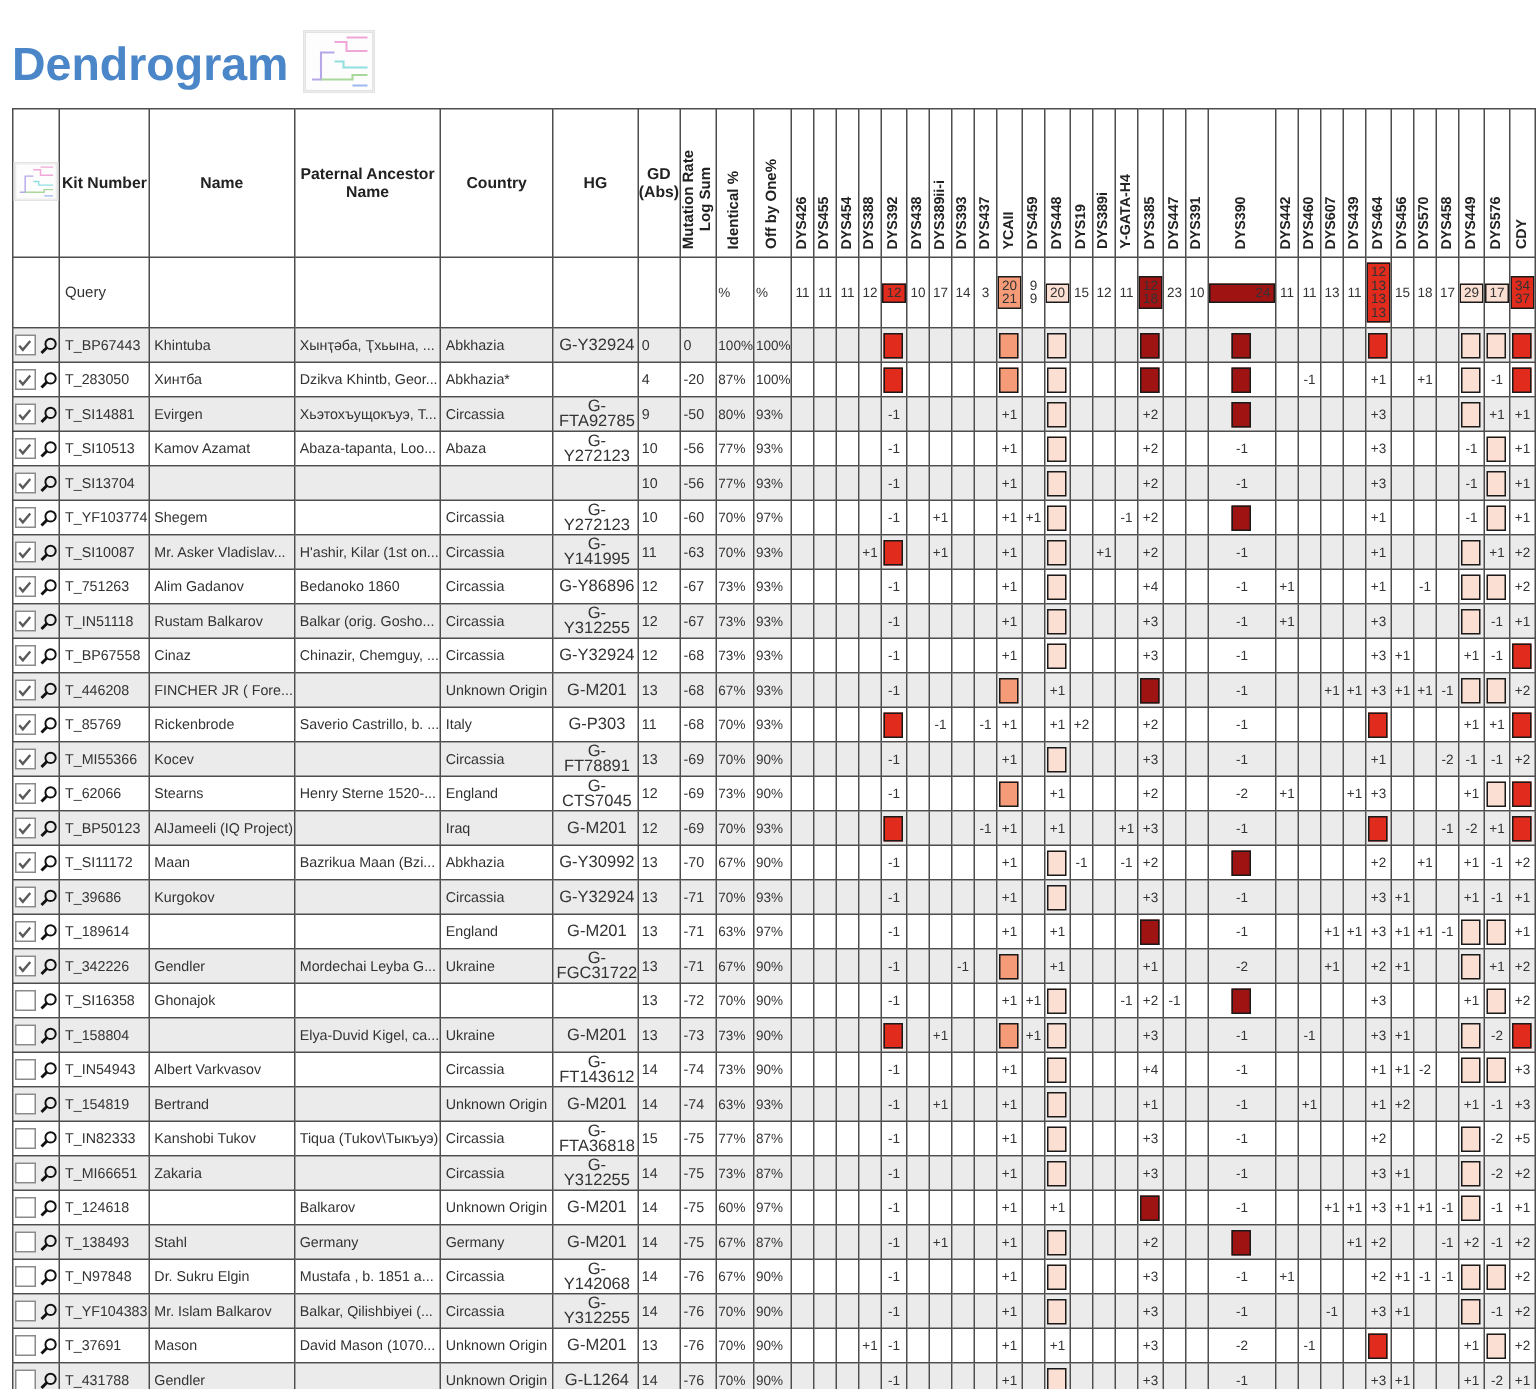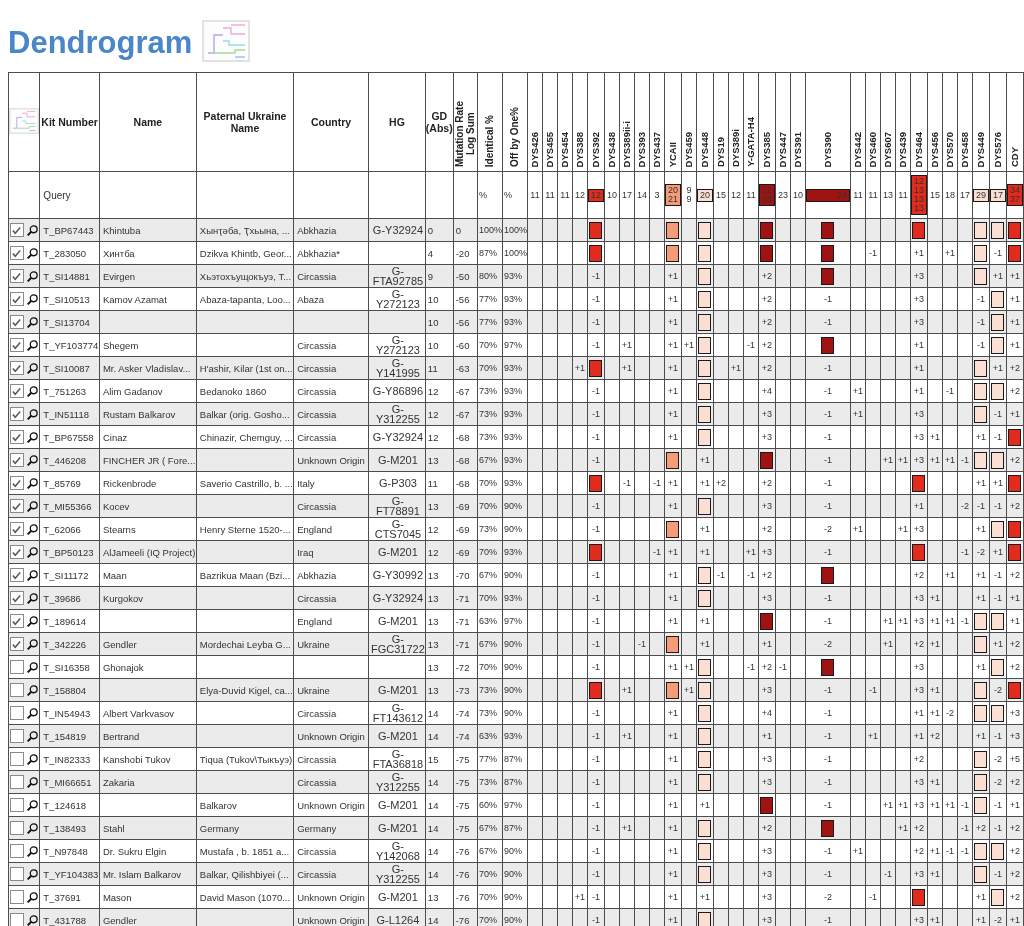--- a/index.html
+++ b/index.html
@@ -109,21 +109,21 @@
             <path d="M20 7 H28 V13 H42" stroke="#f0a6d8" fill="none" stroke-width="1.6"></path>
             <path d="M28 4 H42" stroke="#f0a6d8" fill="none" stroke-width="1.6"></path>
             <path d="M20 20 H26 V24 H42" stroke="#92dfe0" fill="none" stroke-width="1.6"></path>
             <path d="M11 32 H32 V29 H42" stroke="#a9d79c" fill="none" stroke-width="1.6"></path>
             <path d="M32 36 H42" stroke="#9db8ef" fill="none" stroke-width="1.6"></path>
           </svg>
         </span>
       </th>
       <th class="fh">Kit Number</th>
       <th class="fh">Name</th>
-      <th class="fh">Paternal Ukraine Name</th>
+      <th class="fh">Paternal Ancestor Name</th>
       <th class="fh">Country</th>
       <th class="fh">HG</th>
       <th class="fh">GD
 (Abs)</th>
       <th class="vh">
         <span class="v">Mutation Rate
 Log Sum</span></th>
       <th class="vh">
         <span class="v">Identical %</span></th>
       <th class="vh">

